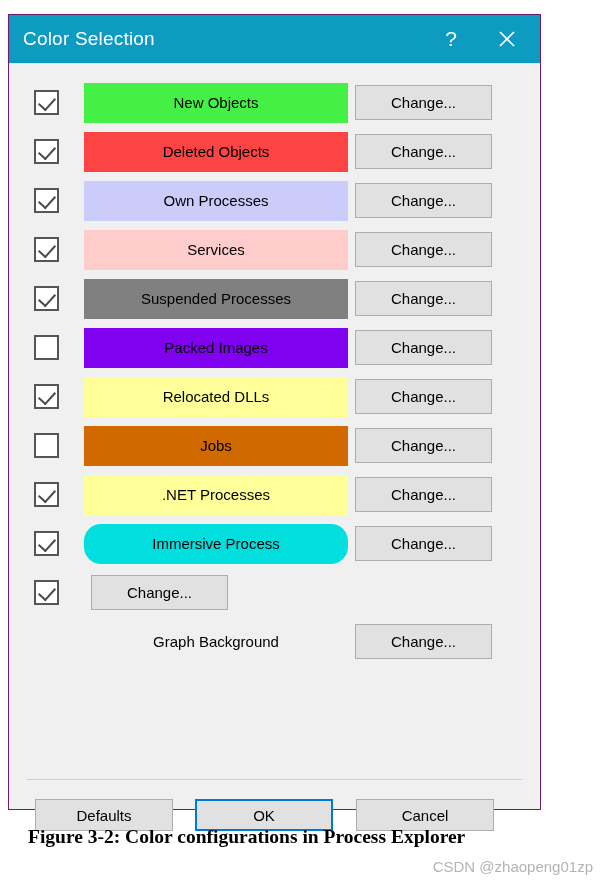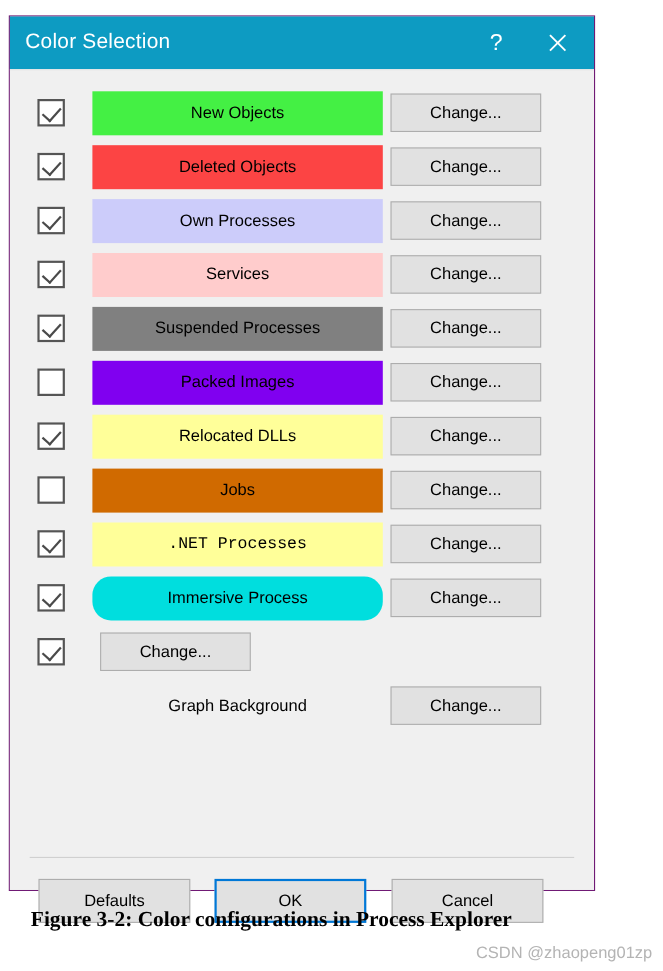--- a/index.html
+++ b/index.html
@@ -152,21 +152,21 @@
     position: absolute;
     left: 0;
     right: 0;
     top: 735px;
     height: 48px;
   }
   .btn-footer {
     position: absolute;
     top: 0;
     width: 138px;
-    height: 40px;
+    height: 32px;
   }
   #btn-defaults { left: 26px; }
   #btn-ok {
     left: 186px;
     border: 2px solid #0078d7;
   }
   #btn-cancel { left: 347px; }
 
   
   #caption {
@@ -293,21 +293,21 @@
           <div class="change-cell">
             <div class="btn btn-change">
               <span>Change...</span>
             </div>
           </div>
         </div>
         <div class="row">
           <div class="cb-cell">
             <div class="checkbox checked"></div>
           </div>
-          <div class="swatch" style="background: rgb(255, 255, 153); font-family: Liberation Mono, monospace;">.NET Processes</div>
+          <div class="swatch" style="background: rgb(255, 255, 153);">.NET Processes</div>
           <div class="change-cell">
             <div class="btn btn-change">
               <span>Change...</span>
             </div>
           </div>
         </div>
         <div class="row">
           <div class="cb-cell">
             <div class="checkbox checked"></div>
           </div>

